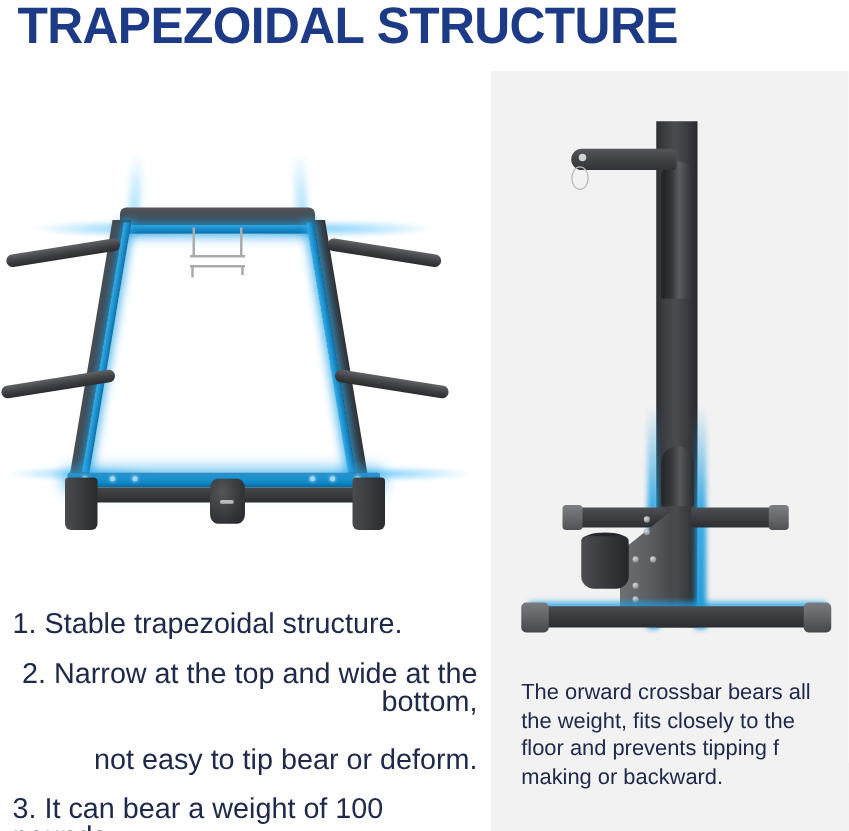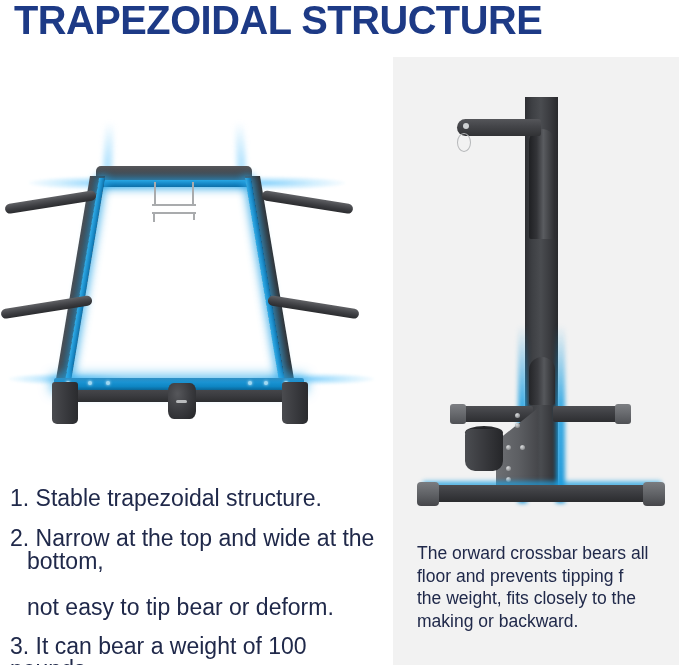--- a/index.html
+++ b/index.html
@@ -310,33 +310,33 @@
     <div class="basefoot" style="left:24px;"></div>
     <div class="basefoot" style="left:250px;"></div>
   </div>
 
   <div class="feature-list">
     <div class="feature">
       <span class="num">1.</span>
       <span class="ftext">Stable trapezoidal structure.</span>
     </div>
 
-    <div class="feature indent" style="margin-bottom:16px;">
+    <div class="feature indent" style="margin-bottom:16px;text-align:right;">
       <span class="num">2.</span>
       <span class="ftext">Narrow at the top and wide at the bottom,</span><br>
       <br>
       <span class="ftext">not easy to tip bear or deform.</span>
     </div>
 
     <div class="feature">
       <span class="num">3.</span>
       <span class="ftext">It can bear a weight of 100 pounds.</span>
     </div>
   </div>
 
   <div class="caption">
     <span class="cl">The orward crossbar bears all</span>
+    <span class="cl">the weight, fits closely to the</span>
     <span class="cl">floor and prevents tipping f</span>
-    <span class="cl">the weight, fits closely to the</span>
     <span class="cl">making or backward.</span>
   </div>
 
 </div>
 
 </body></html>

